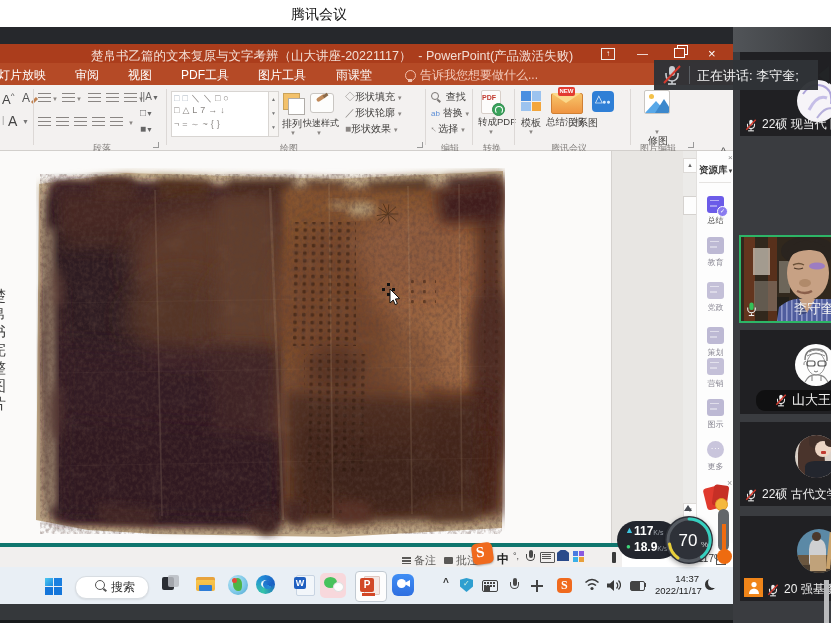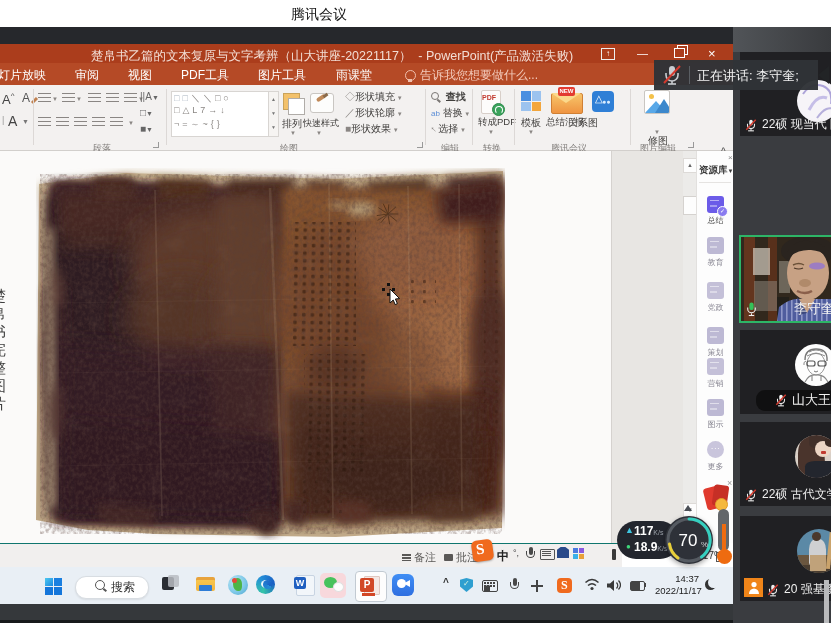--- a/index.html
+++ b/index.html
@@ -35,21 +35,21 @@
 #scrollcol{left:683px;top:0;width:13px;height:392px;background:#ecebe9;}
 #panel{left:696px;top:0;width:37px;height:392px;background:#fdfdfd;border-left:1px solid #e2e0de;box-sizing:border-box;}
 .plabel{font-size:8px;color:#4a4a4a;text-align:center;}
 .pic{width:17px;height:17px;border-radius:3px;background-image:linear-gradient(#ffffff88 1.5px,transparent 1.5px),linear-gradient(#ffffff66 1.5px,transparent 1.5px);background-size:9px 5px,7px 5px;background-position:3px 4px,3px 9px;background-repeat:no-repeat;}
 
 #sidebar{left:733px;top:27px;width:98px;height:596px;background:#3a3c40;}
 #sidetop{left:0;top:0;width:98px;height:25px;background:linear-gradient(90deg,#515458,#393b3e);}
 .thumb{left:7px;width:91px;background:#202023;overflow:hidden;}
 .tlabel{position:absolute;left:4px;bottom:3px;color:#f0f0f0;font-size:12px;white-space:nowrap;display:flex;align-items:center;gap:4px;}
 
-#statusbar{left:0;top:543px;width:622px;height:24px;background:#f1efee;border-top:1px solid #0f766e;box-sizing:border-box;}
+#statusbar{left:0;top:543px;width:622px;height:24px;background:#f1efee;border-top:4px solid #0f766e;box-sizing:border-box;}
 
 #taskbar{left:0;top:567px;width:733px;height:37px;background:#e9eff5;}
 #darkstrip{left:0;top:604px;width:733px;height:19px;background:#35383b;}
 #bottomline{left:0;top:620px;width:831px;height:3px;background:#17191b;}
 </style></head>
 <body>
 <div class="ab" id="topbar">
     <span class="ab" id="tmtitle">腾讯会议</span>
   </div>
 <div class="ab" id="blackstrip"></div>
@@ -121,21 +121,21 @@
   <span class="ab ric" style="left:303px;top:32px;color:#3f3d3b;font-size:9px;">快速样式</span>
   <span class="ab dv" style="left:316px;top:45px;">▼</span>
 
   <span class="ab ric" style="left:345px;top:5px;color:#3f3d3b;"><span style="color:#8a8683;">◇</span>形状填充<span class="dv"> ▼</span></span>
   <span class="ab ric" style="left:345px;top:21px;color:#3f3d3b;"><span style="color:#8a8683;">／</span>形状轮廓<span class="dv"> ▼</span></span>
   <span class="ab ric" style="left:345px;top:37px;color:#3f3d3b;"><span style="color:#8a8683;">■</span>形状效果<span class="dv"> ▼</span></span>
   <span class="ab glabel" style="left:280px;">绘图</span>
   <span class="ab" style="left:417px;top:57px;width:5px;height:5px;border-right:1px solid #999;border-bottom:1px solid #999;"></span>
   <div class="ab gsep" style="left:425px;"></div>
 
-  <span class="ab ric" style="left:431px;top:5px;color:#3f3d3b;font-weight:bold;"><span style="display:inline-block;width:6px;height:6px;border:1.3px solid #7a7673;border-radius:50%;"></span><span style="display:inline-block;width:4px;height:1.5px;background:#7a7673;transform:rotate(40deg) translate(-1px,2px);"></span> 查找</span>
+  <span class="ab ric" style="left:431px;top:5px;color:#3f3d3b;"><span style="display:inline-block;width:6px;height:6px;border:1.3px solid #7a7673;border-radius:50%;"></span><span style="display:inline-block;width:4px;height:1.5px;background:#7a7673;transform:rotate(40deg) translate(-1px,2px);"></span> 查找</span>
   <span class="ab ric" style="left:431px;top:21px;color:#3f3d3b;"><span style="color:#5b8dd6;font-size:8px;">ab</span> 替换<span class="dv"> ▼</span></span>
   <span class="ab ric" style="left:431px;top:37px;color:#3f3d3b;"><span style="display:inline-block;color:#7a7673;font-size:9px;transform:rotate(-45deg);">↑</span> 选择<span class="dv"> ▼</span></span>
   <span class="ab glabel" style="left:441px;">编辑</span>
   <div class="ab gsep" style="left:472px;"></div>
 
   <div class="ab" style="left:481px;top:5px;width:18px;height:22px;background:#fdfcfb;border:1px solid #d8cfc9;border-radius:2px;"></div>
   <span class="ab" style="left:482px;top:9px;font-size:7px;font-weight:bold;color:#c23a2e;">PDF</span>
   <div class="ab" style="left:492px;top:18px;width:11px;height:11px;border-radius:50%;background:#3aa35c;border:1px solid #2f8a4c;"></div>
   <span class="ab" style="left:494.5px;top:20.5px;width:6px;height:6px;border:1.2px solid #fff;border-radius:50%;border-bottom-color:transparent;"></span>
   <span class="ab ric" style="left:478px;top:31px;color:#3f3d3b;font-size:9.5px;">转成PDF</span>

